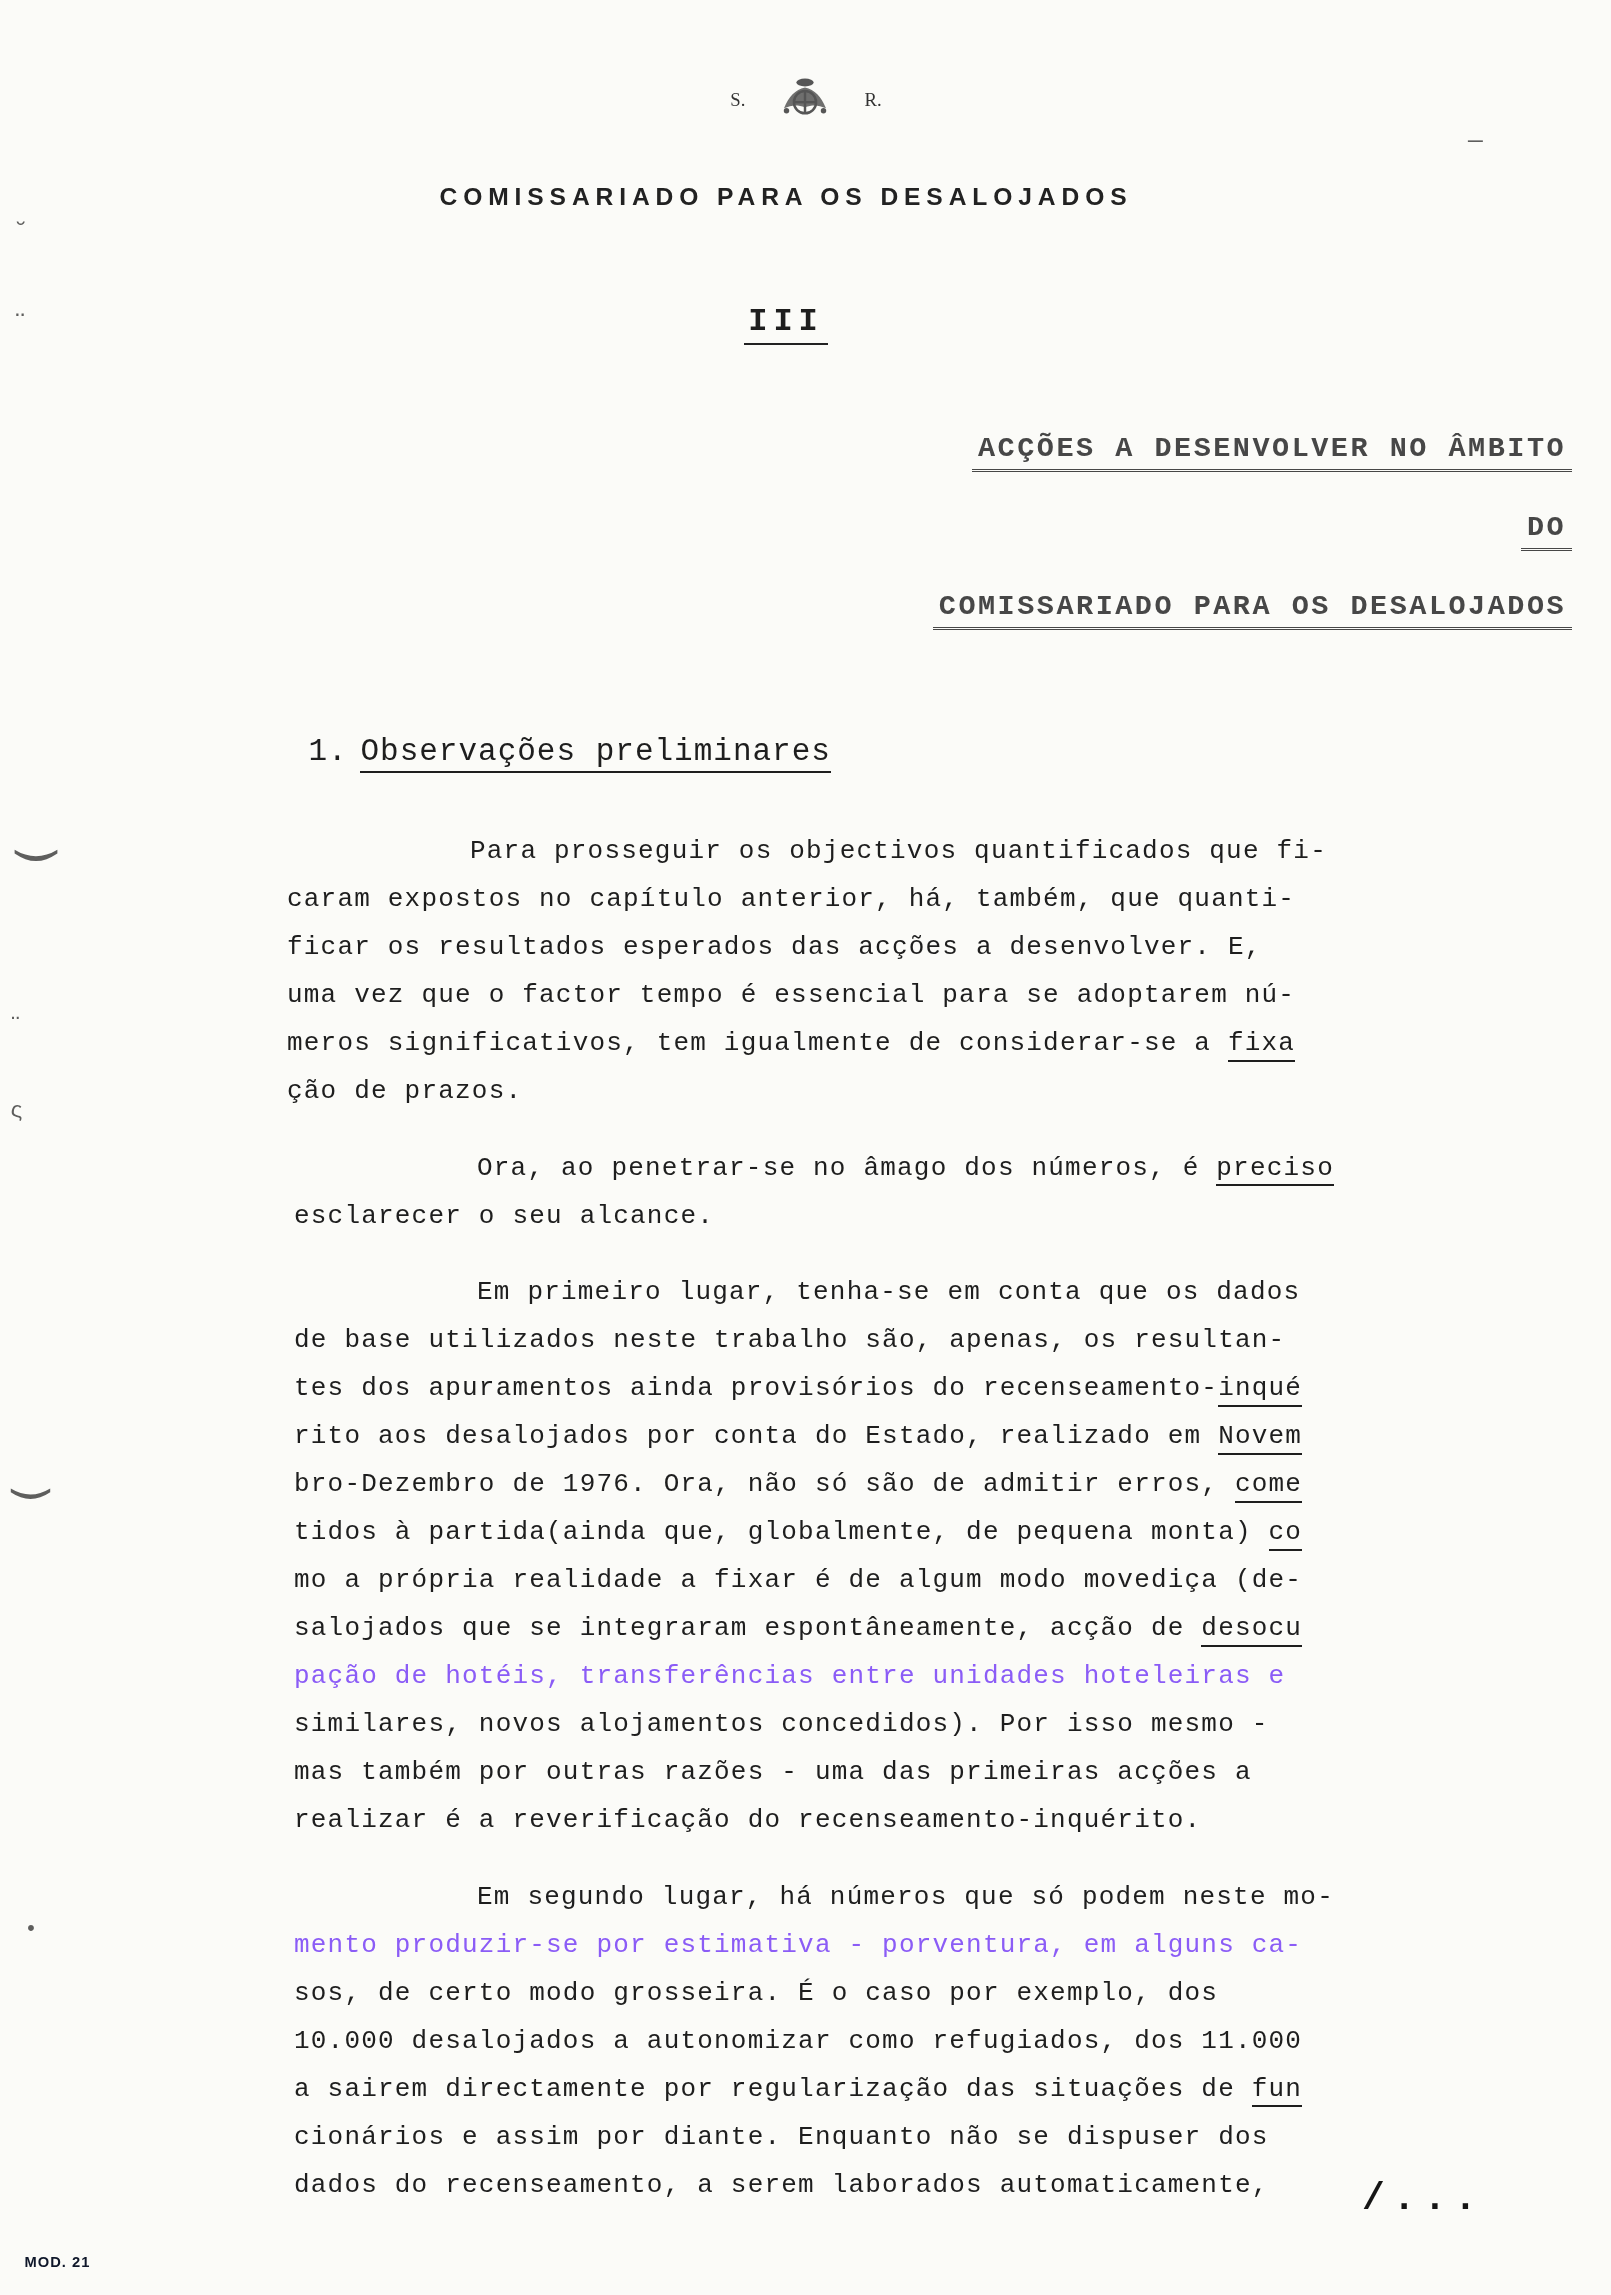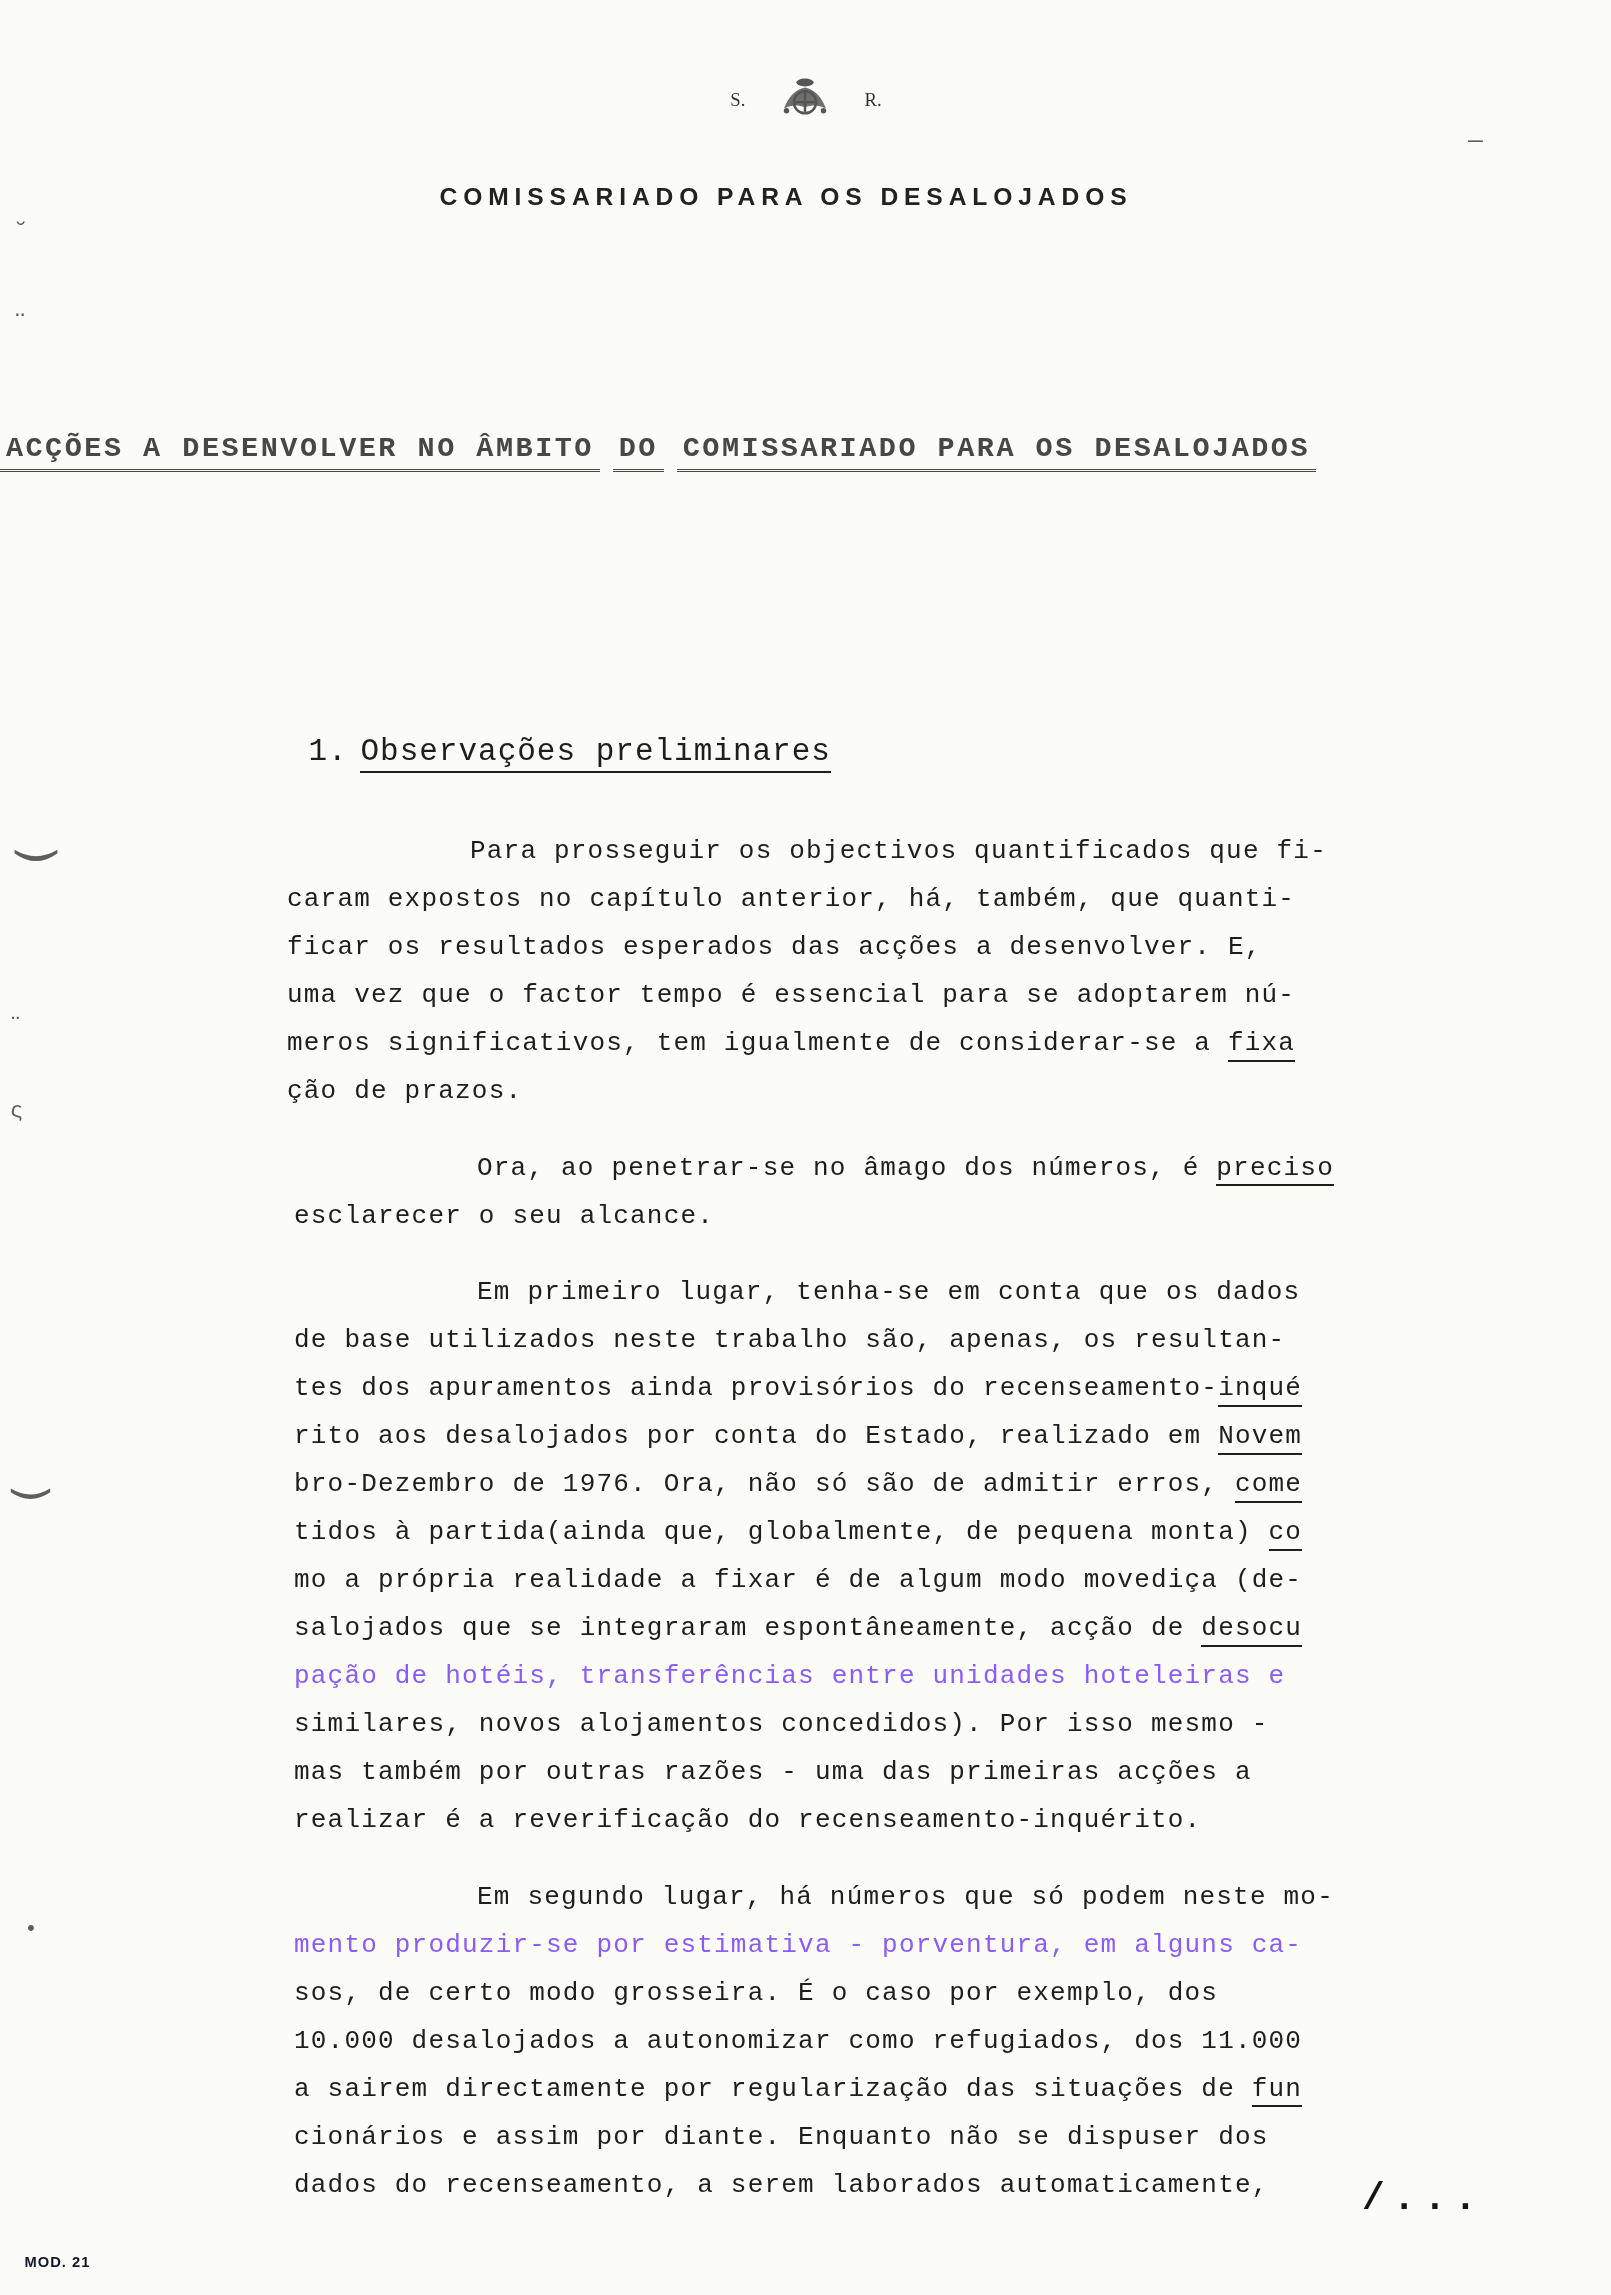--- a/index.html
+++ b/index.html
@@ -30,21 +30,21 @@
   }
 
   
   .chapter{
     position:absolute;top:303px;left:0;width:1572px;text-align:center;
     font-size:32px;letter-spacing:5.9px;font-weight:700;
   }
   .chapter .ch-inner{border-bottom:2.5px solid #222;padding:0 3.9px 2.9px;}
   .title-block{
     position:absolute;top:432px;left:0;width:1572px;
-    display:flex;flex-direction:row;align-items:flex-end;gap:13px;
+    display:flex;flex-direction:column;align-items:flex-end;gap:39px;
     color:#474747;filter:blur(0.3px);
   }
   .title-line{
     font-size:28.5px;letter-spacing:2.5px;font-weight:700;
     border-bottom:3.9px double #474747;padding:0 5.9px 3.9px;
   }
 
   
   .section-heading{
     position:absolute;top:699px;left:230px;
@@ -100,20 +100,23 @@
           <circle cx="15" cy="30" r="2.2"></circle>
           <circle cx="45" cy="30" r="2.2"></circle>
         </g>
       </svg>
     </span>
     <span class="side-letter">R.</span>
   </div>
 
   <div class="org-line">COMISSARIADO PARA OS DESALOJADOS</div>
 
+  <div class="chapter">
+    <span class="ch-inner">III</span>
+  </div>
 
   <div class="title-block">
     <div class="title-line">ACÇÕES A DESENVOLVER NO ÂMBITO</div>
     <div class="title-line">DO</div>
     <div class="title-line">COMISSARIADO PARA OS DESALOJADOS</div>
   </div>
 
   <div class="section-heading">
     <span class="sec-num">1.</span><span class="u">Observações preliminares</span>
   </div>

